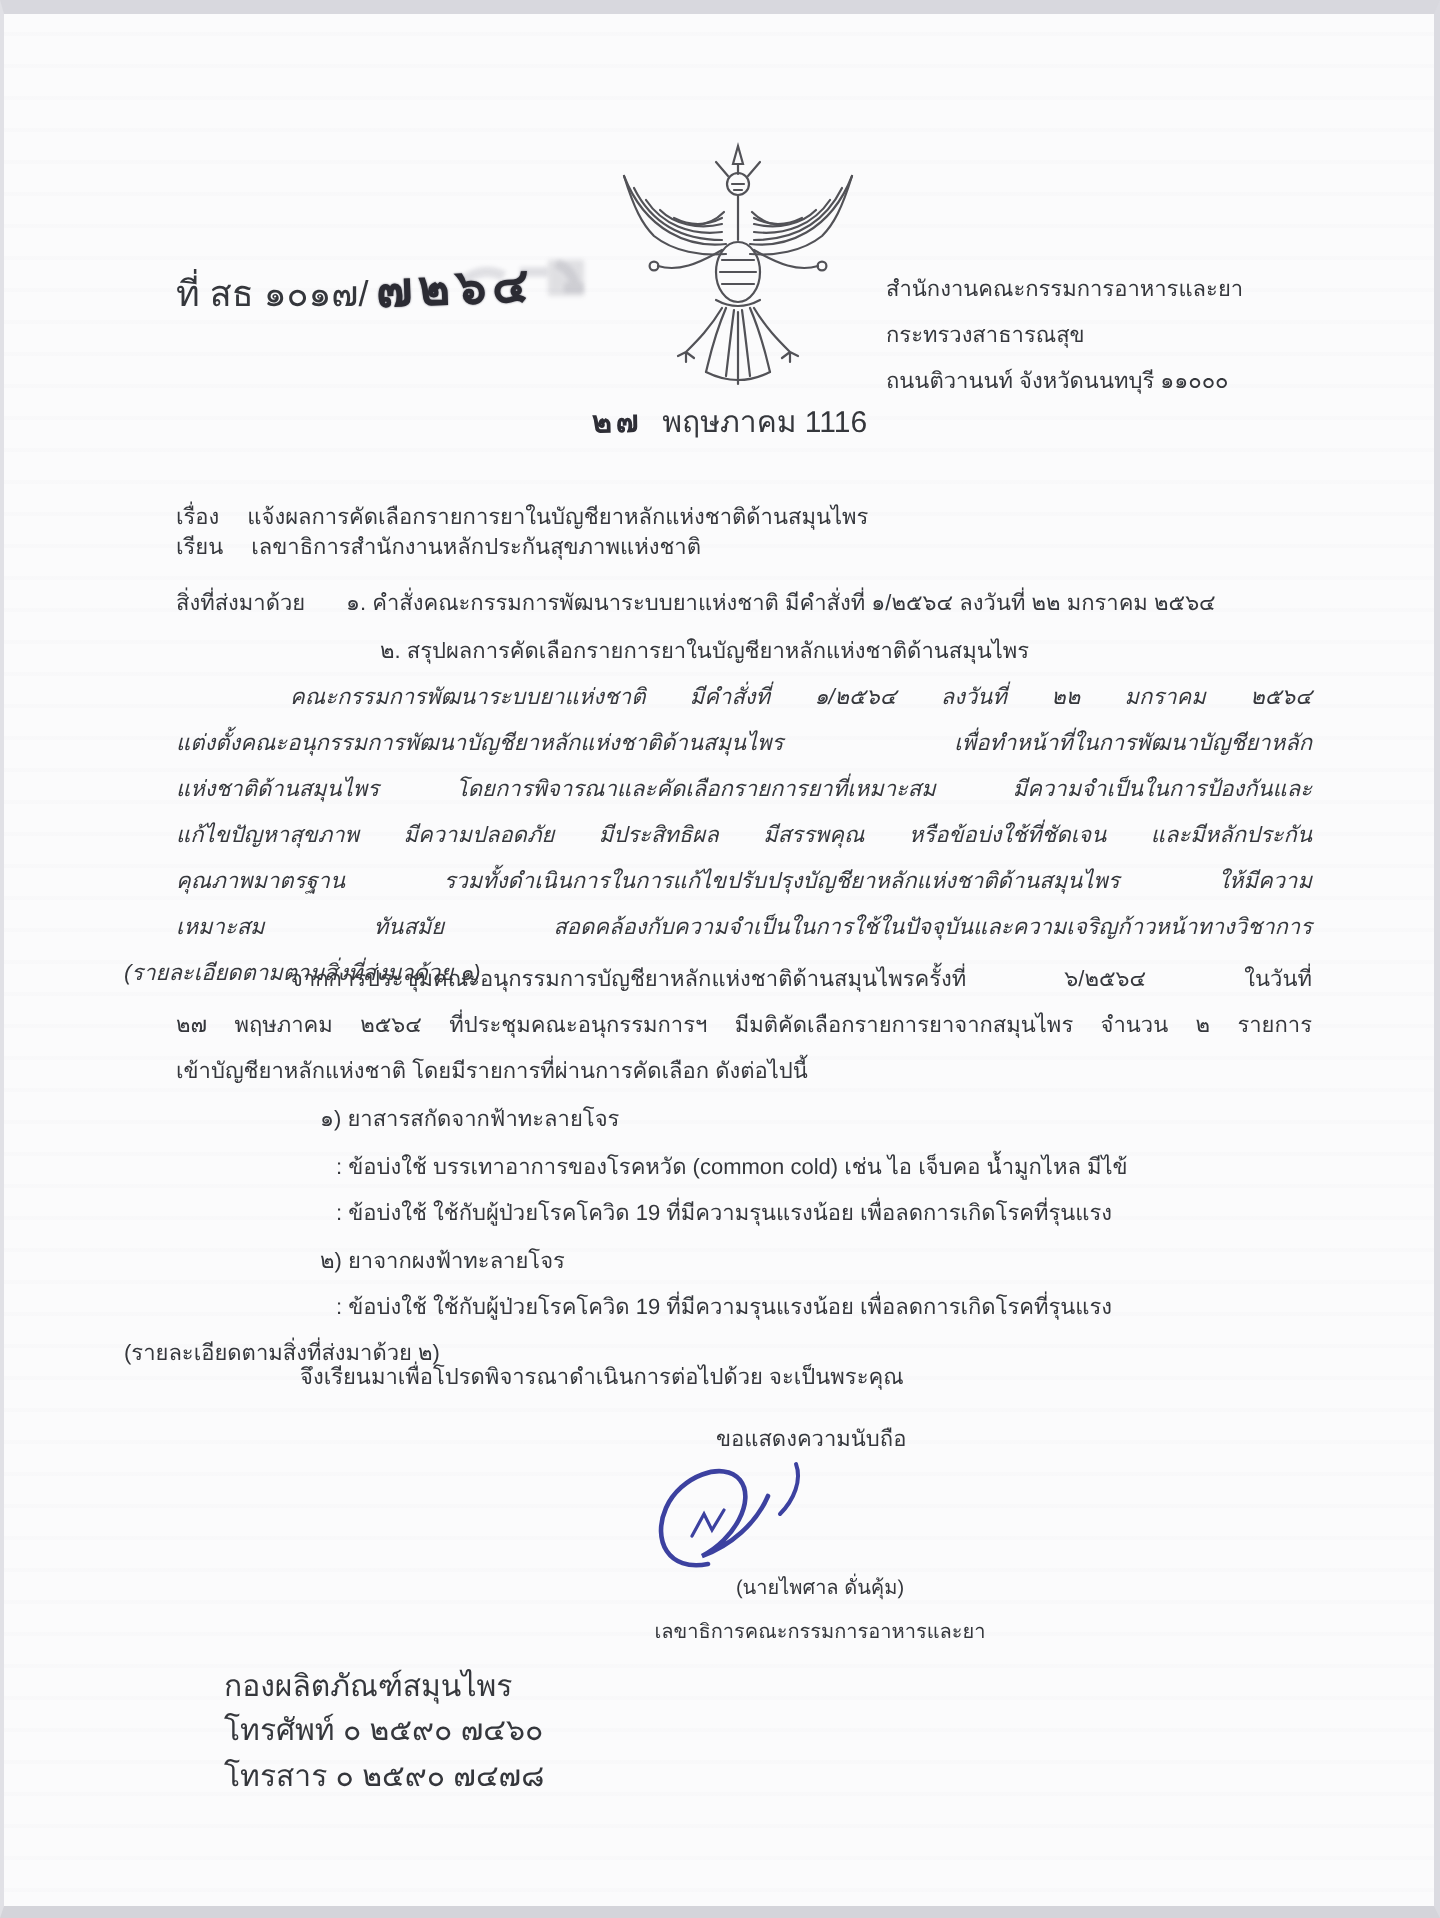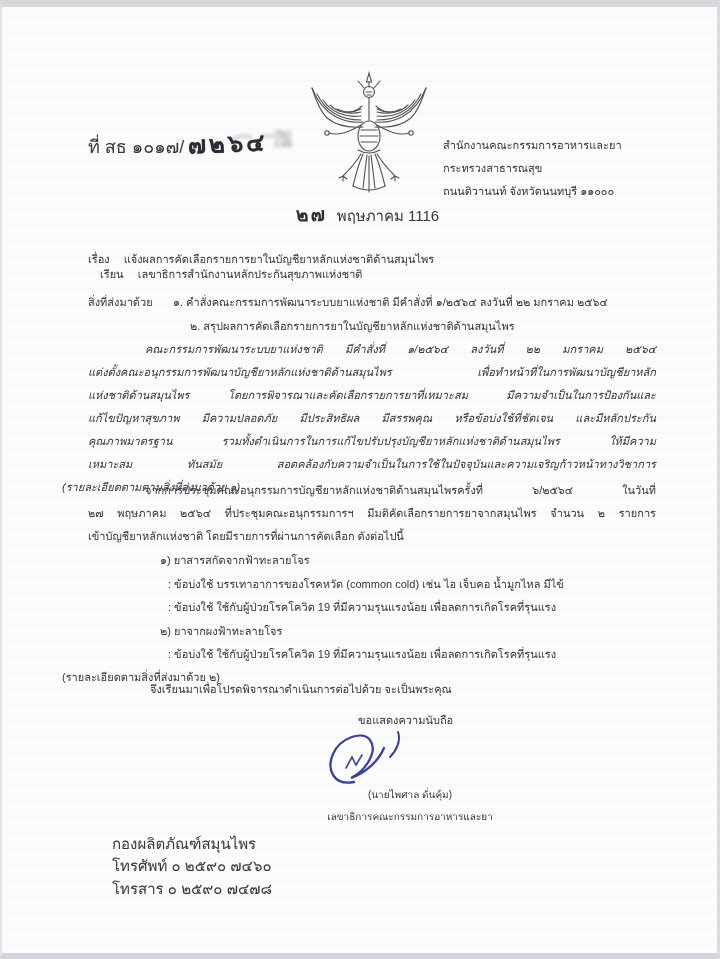--- a/index.html
+++ b/index.html
@@ -25,25 +25,25 @@
   .ref-line{position:absolute;left:88px;top:136px;font-size:18px;}
   .hand-number{
     position:absolute;left:188px;top:124px;font-size:24px;font-weight:700;
     color:#2b2b33;transform:rotate(-2deg);letter-spacing:3px;
     text-shadow:0 0 1px rgba(40,40,55,.65);
   }
   .stamp-smudge{position:absolute;left:226px;top:124px;opacity:.55;}
   .emblem{position:absolute;left:303px;top:70px;}
   .agency{position:absolute;left:443px;top:134px;}
   .date-line{position:absolute;left:296px;top:199px;font-size:15px;}
-  .date-day{font-size:19px;font-weight:700;color:#2e2e36;letter-spacing:2px;margin-right:10px;display:inline-block;transform:rotate(-1deg);}
+  .date-day{font-size:15px;font-weight:700;color:#2e2e36;letter-spacing:2px;margin-right:10px;display:inline-block;transform:rotate(-1deg);}
   .subject-line{position:absolute;left:88px;top:236px;margin-top:12px;}
   .subject-label{display:inline-block;margin-right:14px;}
   .recipient-line{position:absolute;left:88px;top:263px;}
-  .recipient-label{display:inline-block;margin-right:14px;margin-left:12px;}
+  .recipient-label{display:inline-block;margin-right:14px;}
   .enclosure-label{position:absolute;left:88px;top:291px;}
   .enclosure-item-1{position:absolute;left:173px;top:291px;}
   .enclosure-item-2{position:absolute;left:190px;top:315px;}
   .para1{position:absolute;left:88px;top:338px;font-style:italic;}
   .para2{position:absolute;left:88px;top:479px;}
   .herb-list{position:absolute;left:88px;top:549px;line-height:23.5px;}
   .herb-title{padding-left:72px;}
   .herb-indication{padding-left:80px;}
   .note2{position:absolute;left:62px;top:666px;}
   .closing-line{position:absolute;left:150px;top:678px;}

